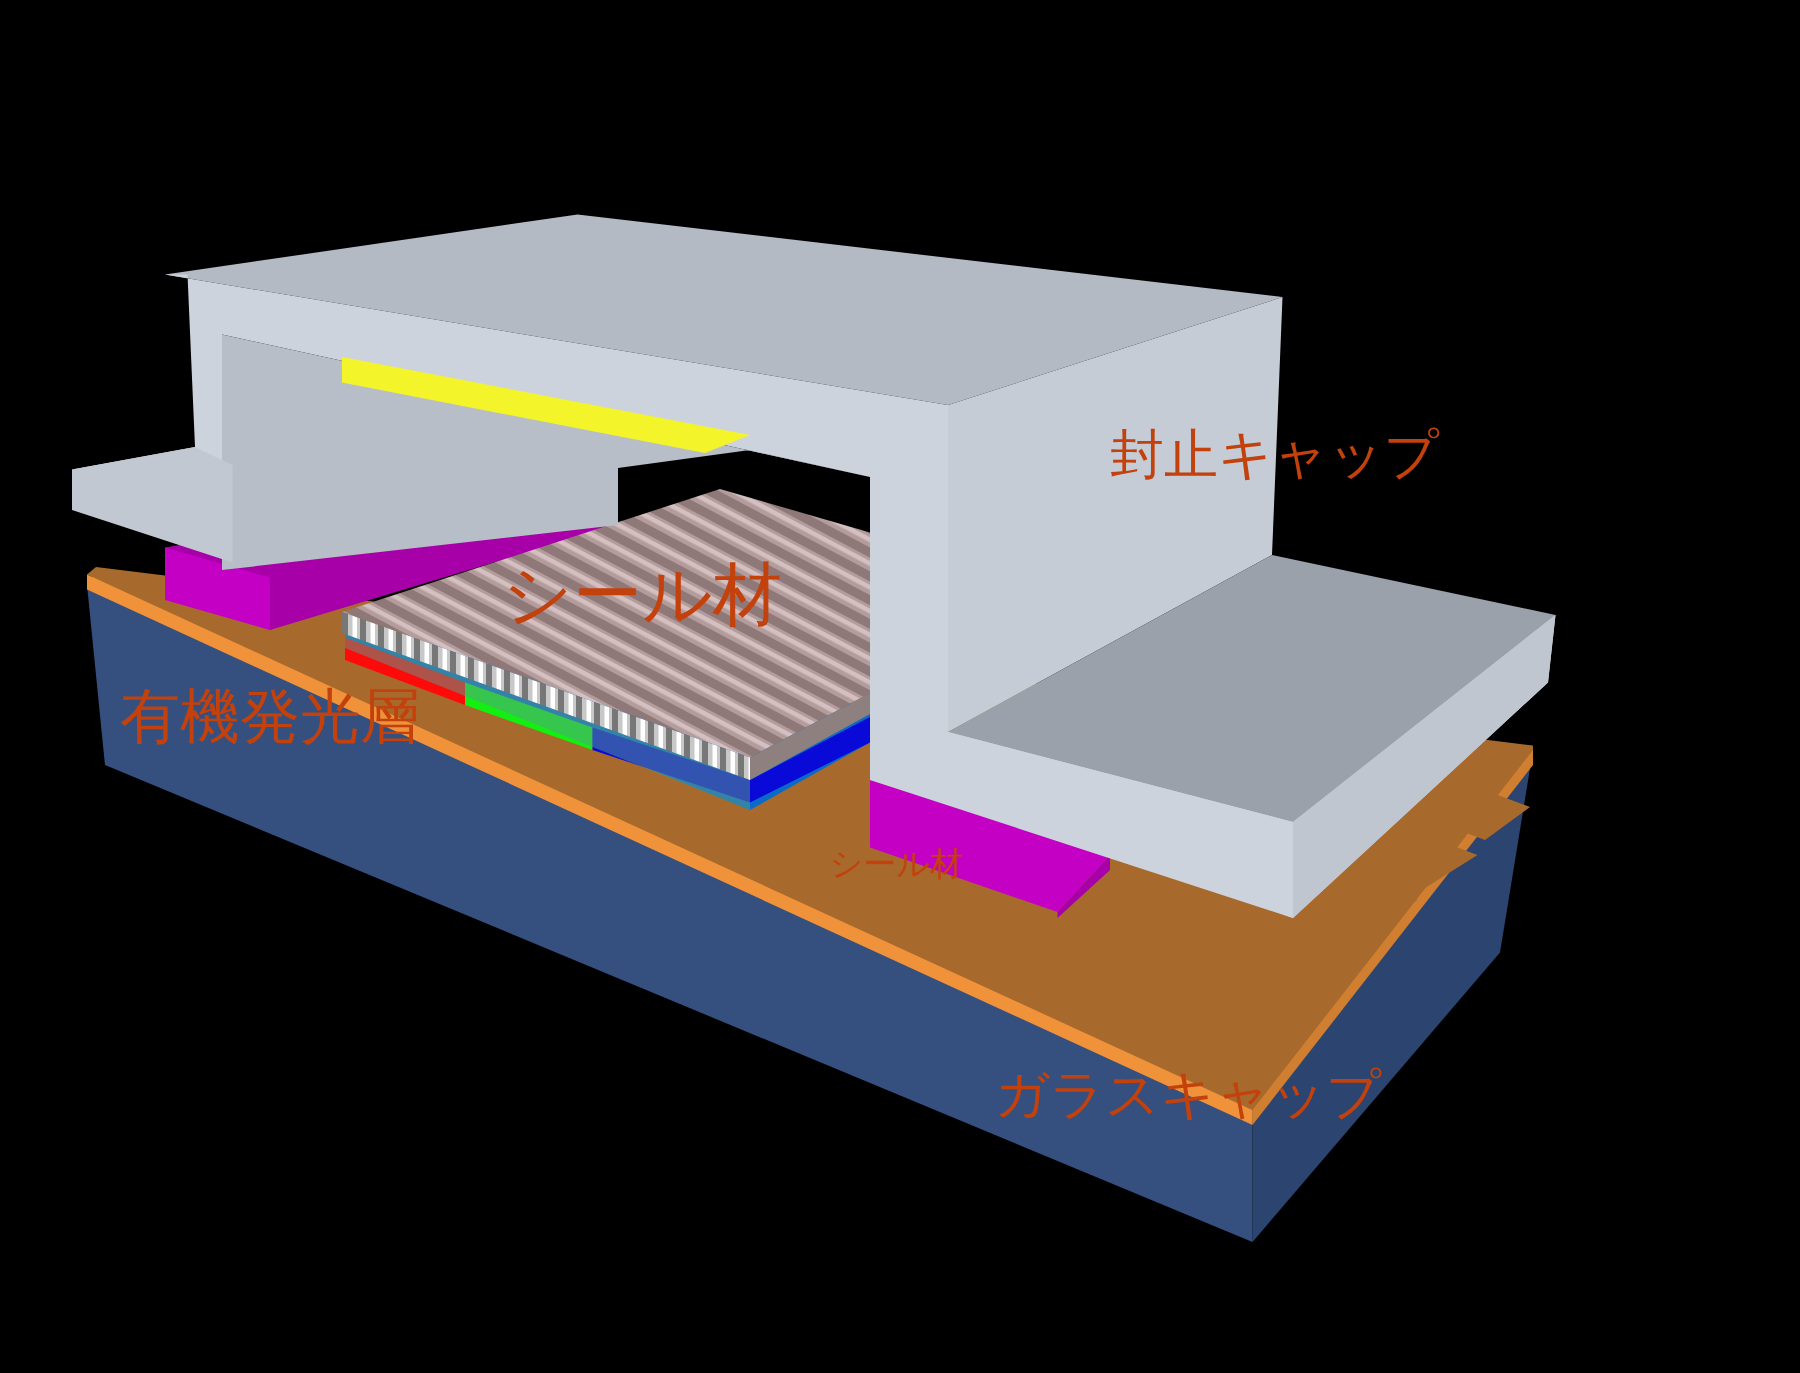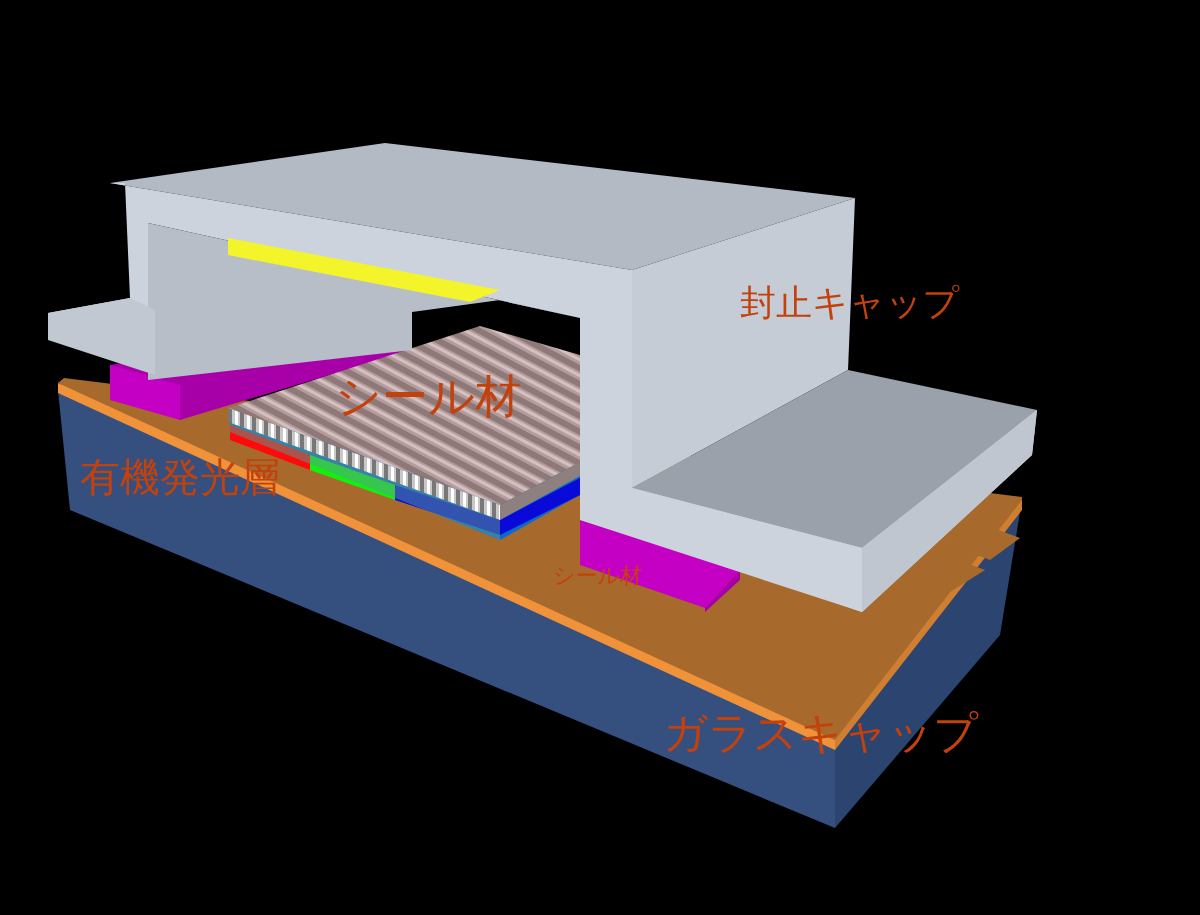--- a/index.html
+++ b/index.html
@@ -85,14 +85,14 @@
 
   <g>
     <polygon points="228,238 500,290 470,302 228,255" fill="#f4f42a"></polygon>
   </g>
 </svg>
 
 <div class="label" style="left:740px;top:285px;font-size:36px;">封止キャップ</div>
 <div class="label" style="left:335px;top:374px;font-size:46px;">シール材</div>
 <div class="label" style="left:80px;top:458px;font-size:40px;">有機発光層</div>
 <div class="label" style="left:553px;top:565px;font-size:22px;">シール材</div>
-<div class="label" style="left:663px;top:712px;font-size:44px;">ガラスキャップ</div>
+<div class="label" style="left:663px;top:712px;font-size:36px;">ガラスキャップ</div>
 </div>
 
 </body></html>

